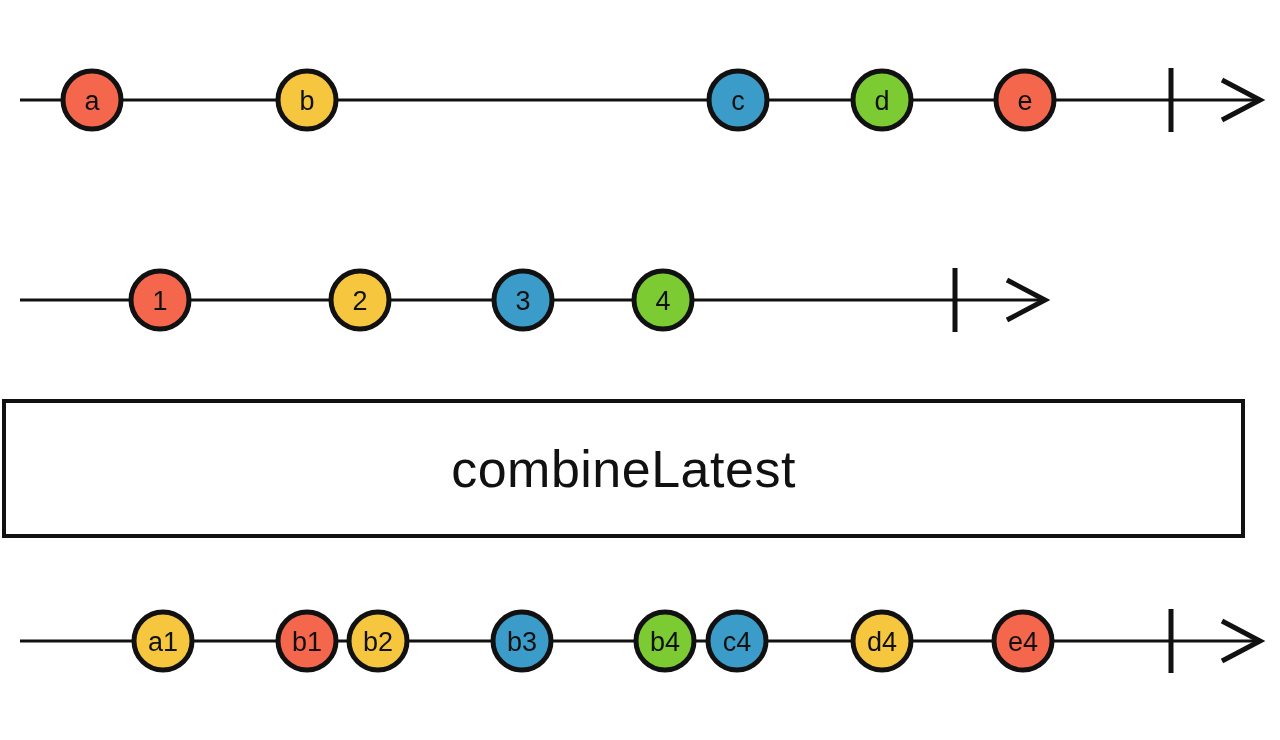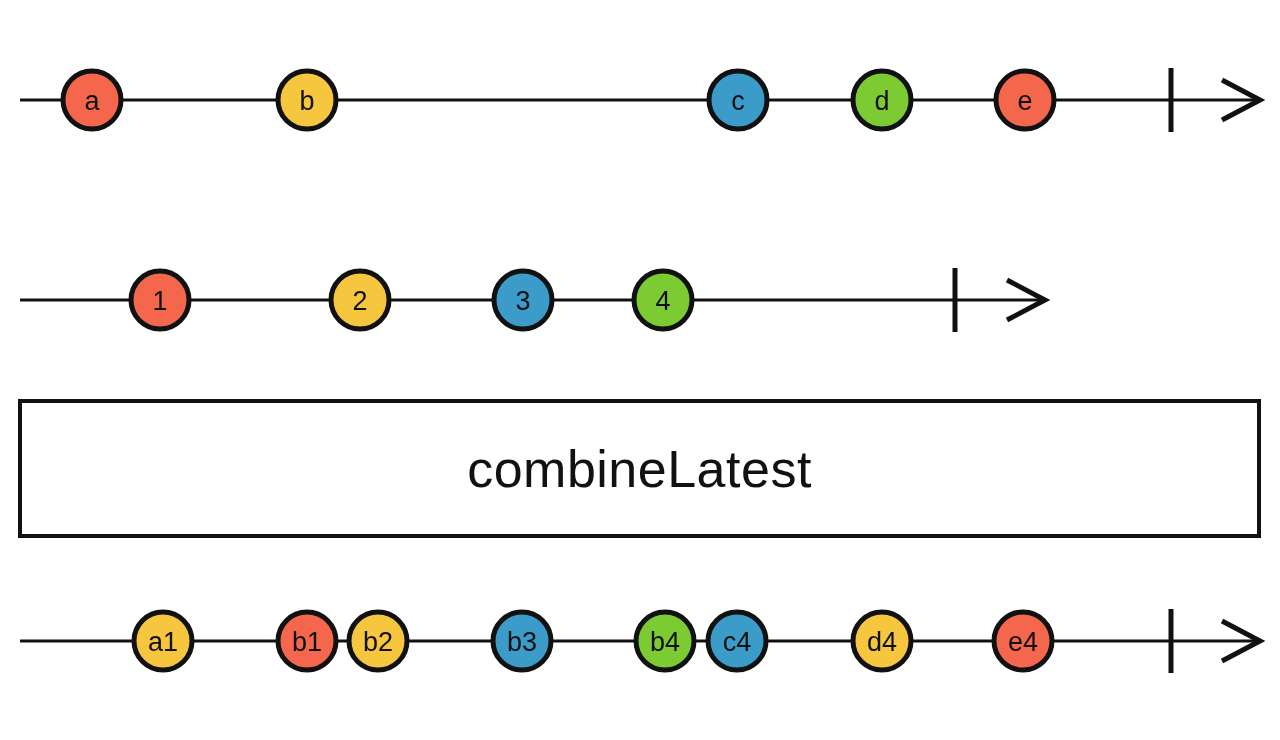--- a/index.html
+++ b/index.html
@@ -19,21 +19,21 @@
     position: absolute;
     left: 0;
     top: 0;
   }
   #diagram-svg text {
     font-family: "Liberation Sans", sans-serif;
     fill: #111111;
   }
   .operator-box {
     position: absolute;
-    left: 18px;
+    left: 2px;
     top: 399px;
     width: 1243px;
     height: 139px;
     box-sizing: border-box;
     border: 4px solid #111111;
     background: #ffffff;
     display: flex;
     align-items: center;
     justify-content: center;
   }

